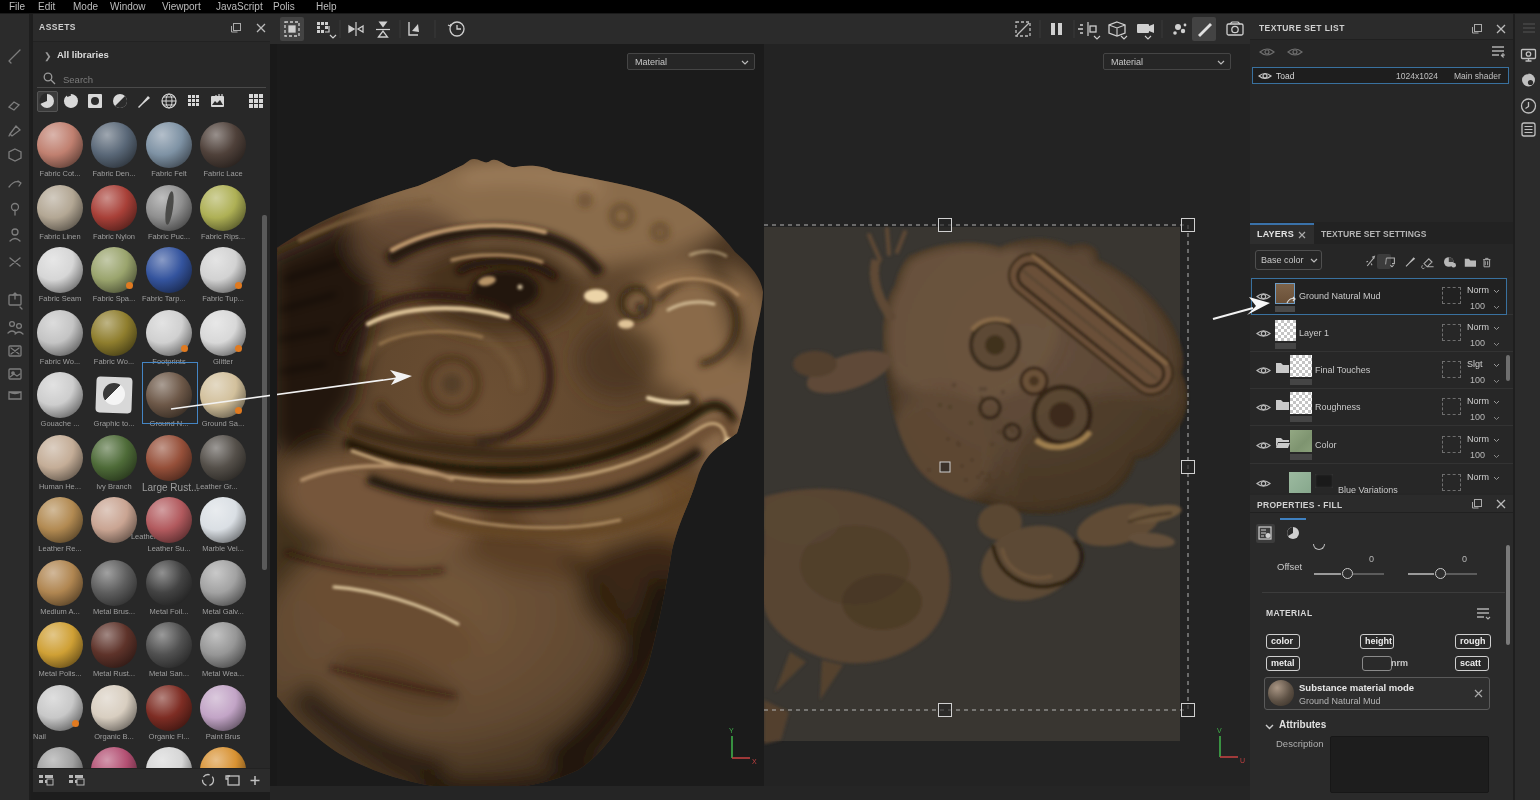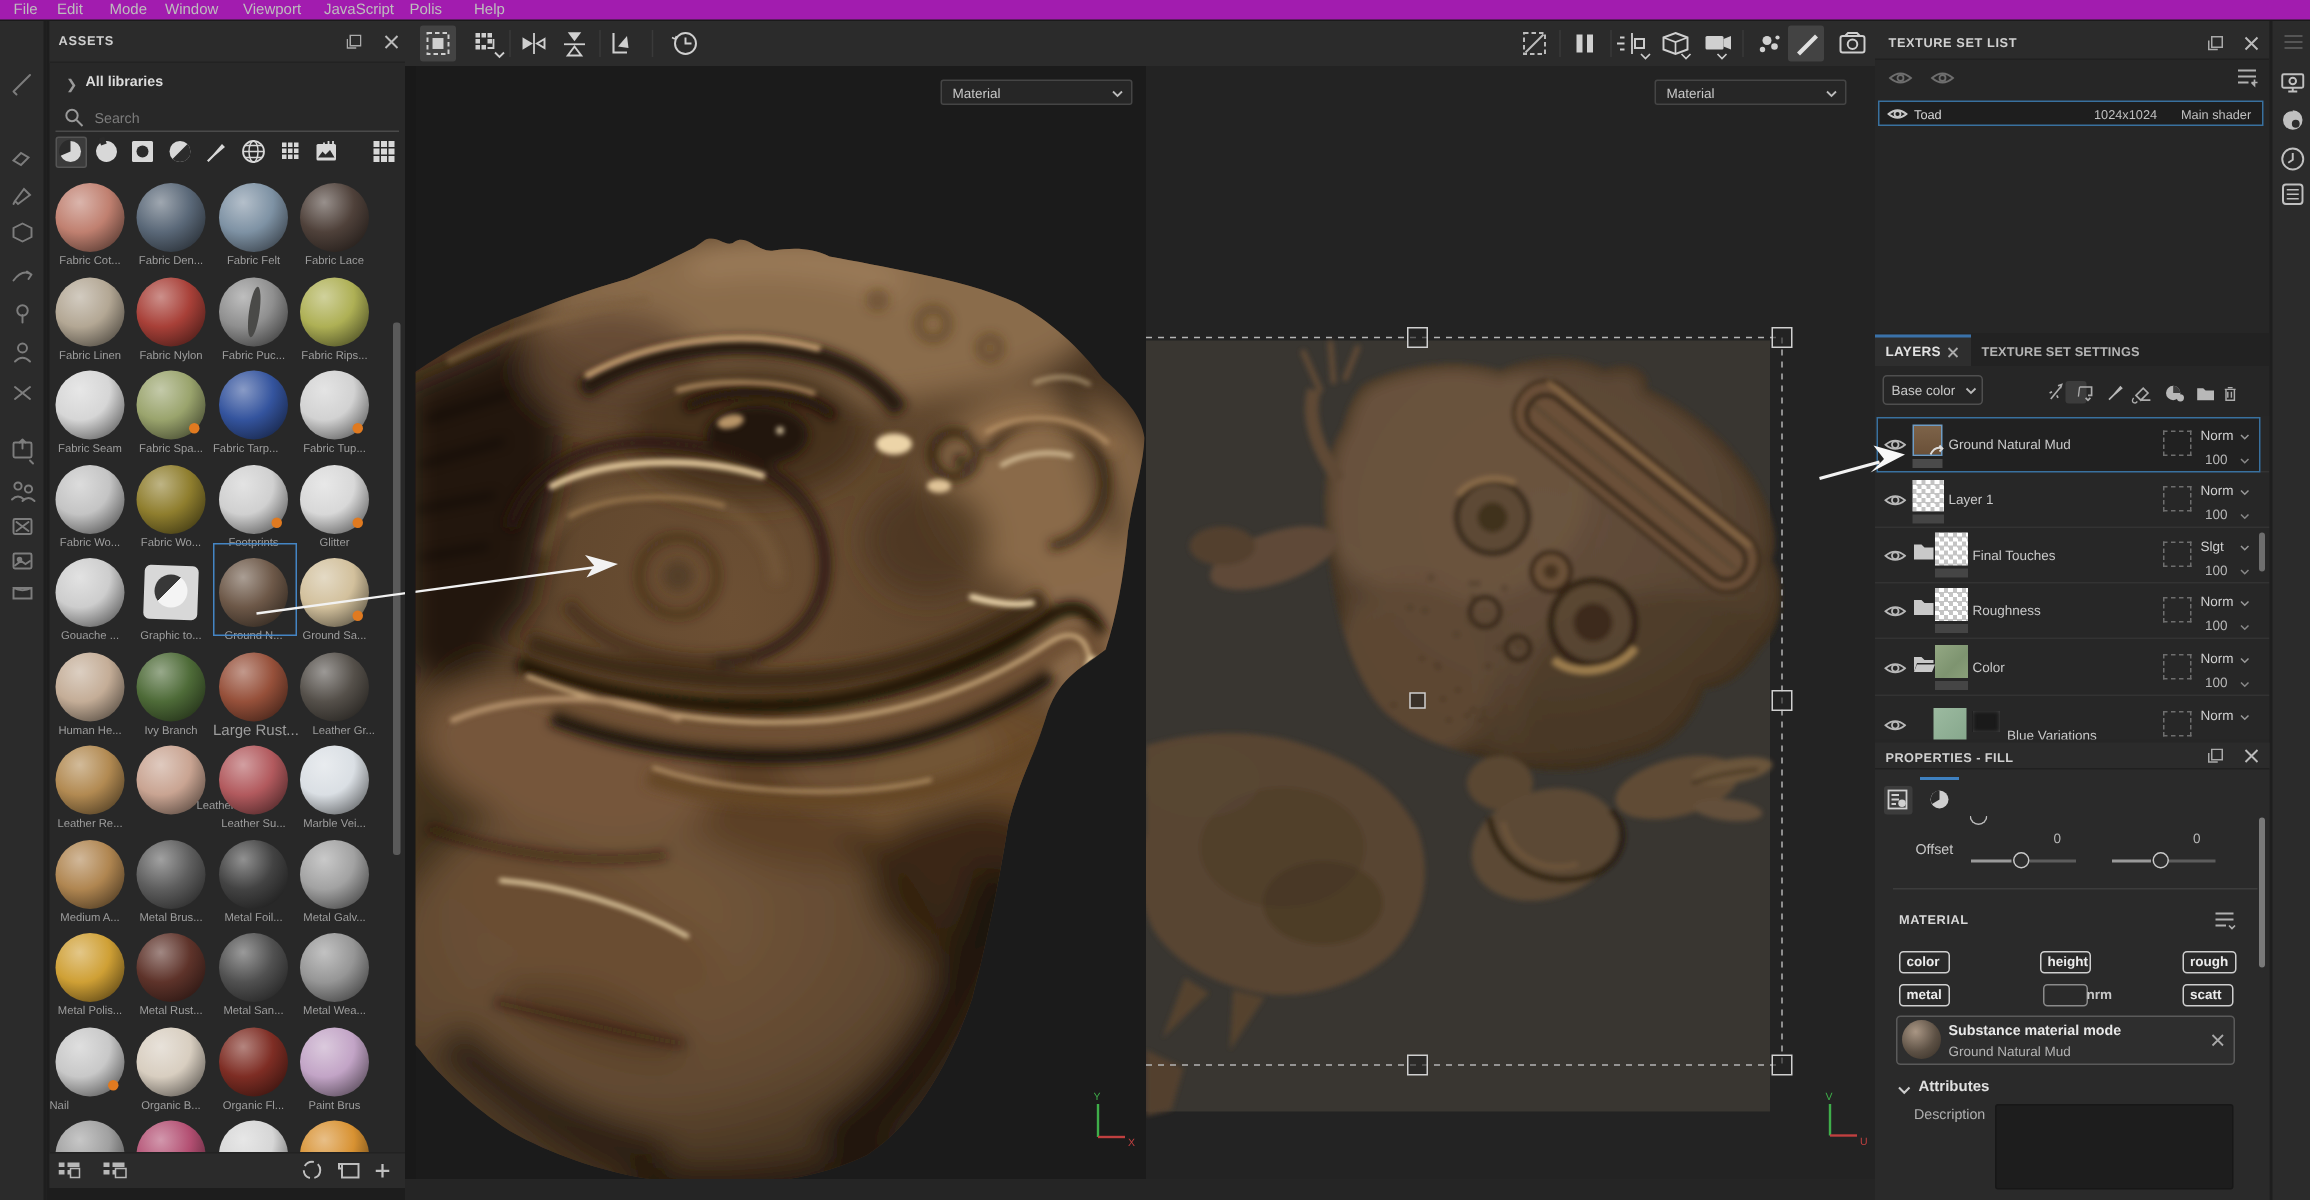--- a/index.html
+++ b/index.html
@@ -3,21 +3,21 @@
 <style>
 html,body{margin:0;padding:0;background:#1d1d1d;width:1540px;height:800px;overflow:hidden;
 font-family:"Liberation Sans",sans-serif;-webkit-font-smoothing:antialiased;}
 *{box-sizing:border-box;}
 .abs{position:absolute;}
 .t{position:absolute;white-space:nowrap;color:#c2c2c2;}
 svg{display:block;}
 </style></head>
 <body>
 <div class="abs" style="left:0;top:0;width:1540px;height:800px;">
-<div class="abs" style="left:0;top:0;width:1540px;height:14px;background:#a21caf;border-bottom:1px solid #1a1a1a;">
+<div class="abs" style="left:0;top:0;width:1540px;height:14px;background:#000000;border-bottom:1px solid #1a1a1a;">
       <span class="t" style="left:9px;top:1px;font-size:10px;color:#bdbdbd;">File</span>
       <span class="t" style="left:38px;top:1px;font-size:10px;color:#bdbdbd;">Edit</span>
       <span class="t" style="left:73px;top:1px;font-size:10px;color:#bdbdbd;">Mode</span>
       <span class="t" style="left:110px;top:1px;font-size:10px;color:#bdbdbd;">Window</span>
       <span class="t" style="left:162px;top:1px;font-size:10px;color:#bdbdbd;">Viewport</span>
       <span class="t" style="left:216px;top:1px;font-size:10px;color:#bdbdbd;">JavaScript</span>
       <span class="t" style="left:273px;top:1px;font-size:10px;color:#bdbdbd;">Polis</span>
       <span class="t" style="left:316px;top:1px;font-size:10px;color:#bdbdbd;">Help</span>
     </div>
     <div class="abs" style="left:0;top:14px;width:31px;height:786px;background:#2b2b2b;border-right:2px solid #1e1e1e;">
@@ -155,21 +155,21 @@
       <div class="abs" style="left:167px;top:260.0px;width:46px;height:46px;border-radius:50%;background:radial-gradient(circle at 35% 28%, #e4dac5 0%, #d2c09c 45%, #796f5a 78%, #433d31 100%);"></div>
       <div class="t" style="left:163px;top:307.0px;width:54px;font-size:7.5px;color:#9e9e9e;text-align:center;">Ground Sa...</div>
       <div class="abs" style="left:202px;top:295.0px;width:7px;height:7px;border-radius:50%;background:#e07a20;"></div>
       <div class="abs" style="left:4px;top:322.5px;width:46px;height:46px;border-radius:50%;background:radial-gradient(circle at 35% 28%, #dccfc2 0%, #c4ad97 45%, #716457 78%, #3e3730 100%);"></div>
       <div class="t" style="left:0px;top:369.5px;width:54px;font-size:7.5px;color:#9e9e9e;text-align:center;">Human He...</div>
       <div class="abs" style="left:58px;top:322.5px;width:46px;height:46px;border-radius:50%;background:radial-gradient(circle at 35% 28%, #98a98b 0%, #4e6b38 45%, #2d3e20 78%, #182211 100%);"></div>
       <div class="t" style="left:54px;top:369.5px;width:54px;font-size:7.5px;color:#9e9e9e;text-align:center;">Ivy Branch</div>
       <div class="abs" style="left:113px;top:322.5px;width:46px;height:46px;border-radius:50%;background:radial-gradient(circle at 35% 28%, #c2998c 0%, #96503a 45%, #572e21 78%, #2f1912 100%);"></div>
       <div class="t" style="left:109px;top:369.5px;width:54px;font-size:10px;color:#9e9e9e;text-align:center;">Large Rust...</div>
       <div class="abs" style="left:167px;top:322.5px;width:46px;height:46px;border-radius:50%;background:radial-gradient(circle at 35% 28%, #9c9996 0%, #55504a 45%, #312e2a 78%, #1b1917 100%);"></div>
-      <div class="t" style="left:163px;top:369.5px;width:54px;font-size:7.5px;color:#9e9e9e;text-align:right;">Leather Gr...</div>
+      <div class="t" style="left:163px;top:369.5px;width:54px;font-size:7.5px;color:#9e9e9e;text-align:left;">Leather Gr...</div>
       <div class="abs" style="left:4px;top:385.0px;width:46px;height:46px;border-radius:50%;background:radial-gradient(circle at 35% 28%, #d2bb9a 0%, #b28a52 45%, #67502f 78%, #382c1a 100%);"></div>
       <div class="t" style="left:0px;top:432.0px;width:54px;font-size:7.5px;color:#9e9e9e;text-align:center;">Leather Re...</div>
       <div class="abs" style="left:58px;top:385.0px;width:46px;height:46px;border-radius:50%;background:radial-gradient(circle at 35% 28%, #dfcabf 0%, #c9a492 45%, #745f54 78%, #40342e 100%);"></div>
       <div class="t" style="left:54px;top:420px;width:54px;font-size:7.5px;color:#9e9e9e;text-align:center;margin-left:38px;">Leather Skin</div>
       <div class="abs" style="left:113px;top:385.0px;width:46px;height:46px;border-radius:50%;background:radial-gradient(circle at 35% 28%, #d29fa1 0%, #b25a5e 45%, #673436 78%, #381c1e 100%);"></div>
       <div class="t" style="left:109px;top:432.0px;width:54px;font-size:7.5px;color:#9e9e9e;text-align:center;">Leather Su...</div>
       <div class="abs" style="left:167px;top:385.0px;width:46px;height:46px;border-radius:50%;background:radial-gradient(circle at 35% 28%, #e9ecef 0%, #dadfe4 45%, #7e8184 78%, #454748 100%);"></div>
       <div class="t" style="left:163px;top:432.0px;width:54px;font-size:7.5px;color:#9e9e9e;text-align:center;">Marble Vei...</div>
       <div class="abs" style="left:4px;top:447.5px;width:46px;height:46px;border-radius:50%;background:radial-gradient(circle at 35% 28%, #d1b89a 0%, #b08651 45%, #664d2e 78%, #382a19 100%);"></div>
       <div class="t" style="left:0px;top:494.5px;width:54px;font-size:7.5px;color:#9e9e9e;text-align:center;">Medium A...</div>

